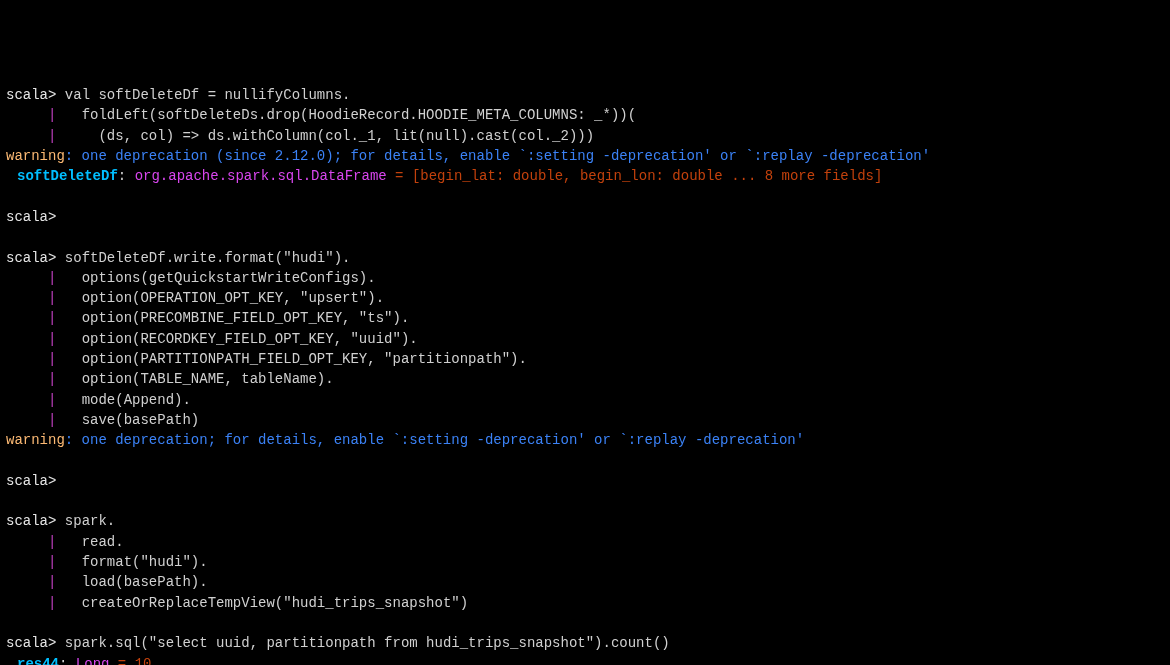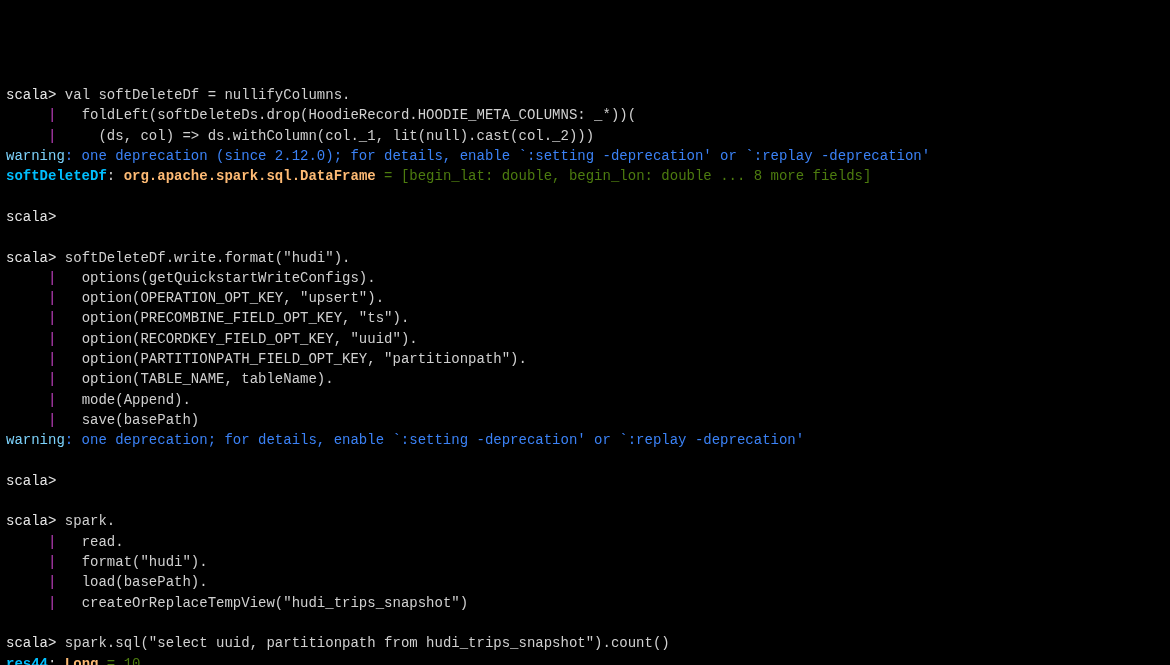--- a/index.html
+++ b/index.html
@@ -22,38 +22,39 @@
     .prompt {
       color: #e5e5e5;
     }
     .pipe {
       color: #c040c0;
     }
     .code {
       color: #d0d0d0;
     }
     .warning-key {
-      color: #7dd3fc;
+      color: #fdba74;
     }
     .warning-text {
       color: #3b82f6;
     }
     .result-name {
       color: #00bfff;
       font-weight: bold;
+      margin-left: 11px;
     }
     .type-name {
-      color: #fdba74;
-      font-weight: bold;
+      color: #d946ef;
+      font-weight: normal;
     }
     .equals {
       color: #d0d0d0;
     }
     .value {
-      color: #4d7c0f;
+      color: #c2410c;
     }
     .line {
       display: block;
     }
     .blank {
       display: block;
       height: 1.45em;
     }
   </style>
 </head>

